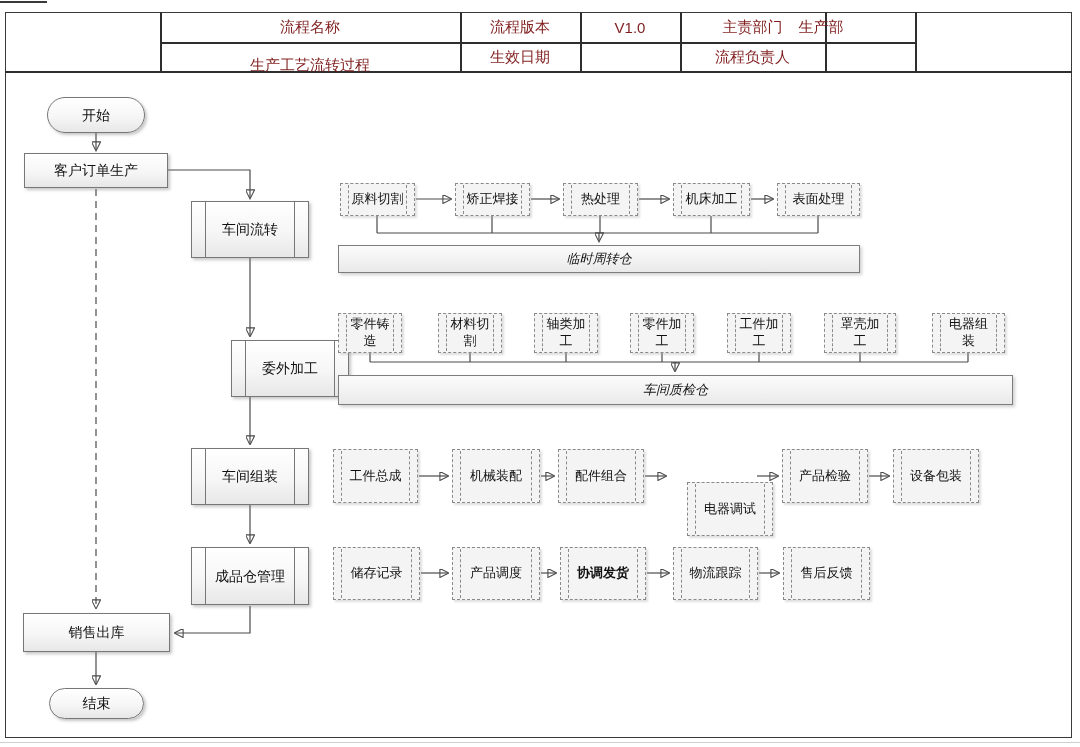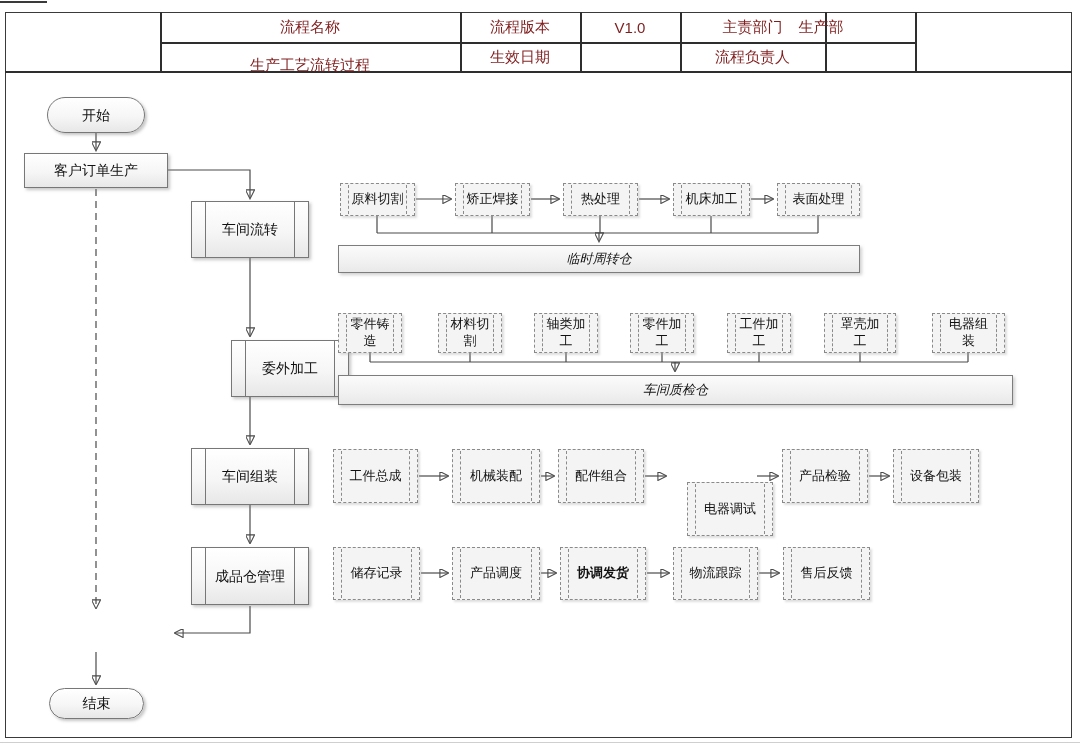--- a/index.html
+++ b/index.html
@@ -112,20 +112,21 @@
     <path d="M869,476 H889" marker-end="url(#arw)"></path>
 
     <path d="M421,573 H448" marker-end="url(#arw)"></path>
     <path d="M541,573 H556" marker-end="url(#arw)"></path>
     <path d="M647,573 H669" marker-end="url(#arw)"></path>
     <path d="M759,573 H779" marker-end="url(#arw)"></path>
   </svg>
 
   <div class="node stadium" style="left:47px;top:97px;width:98px;height:36px;">开始</div>
   <div class="node" style="left:24px;top:153px;width:144px;height:35px;">客户订单生产</div>
+  <div class="node" style="left:23px;top:613px;width:147px;height:39px;">销售出库</div>
   <div class="node stadium" style="left:49px;top:688px;width:95px;height:31px;border-radius:16px;">结束</div>
 
   <div class="node proc" style="left:191px;top:201px;width:118px;height:57px;">车间流转</div>
   <div class="node proc" style="left:191px;top:340px;width:118px;height:57px;margin-left:40px;">委外加工</div>
   <div class="node proc" style="left:191px;top:448px;width:118px;height:57px;">车间组装</div>
   <div class="node proc" style="left:191px;top:547px;width:118px;height:58px;">成品仓管理</div>
 
   <div class="dash" style="left:340px;top:183px;width:75px;height:33px;">原料切割</div>
   <div class="dash" style="left:455px;top:183px;width:75px;height:33px;">矫正焊接</div>
   <div class="dash" style="left:563px;top:183px;width:75px;height:33px;">热处理</div>

